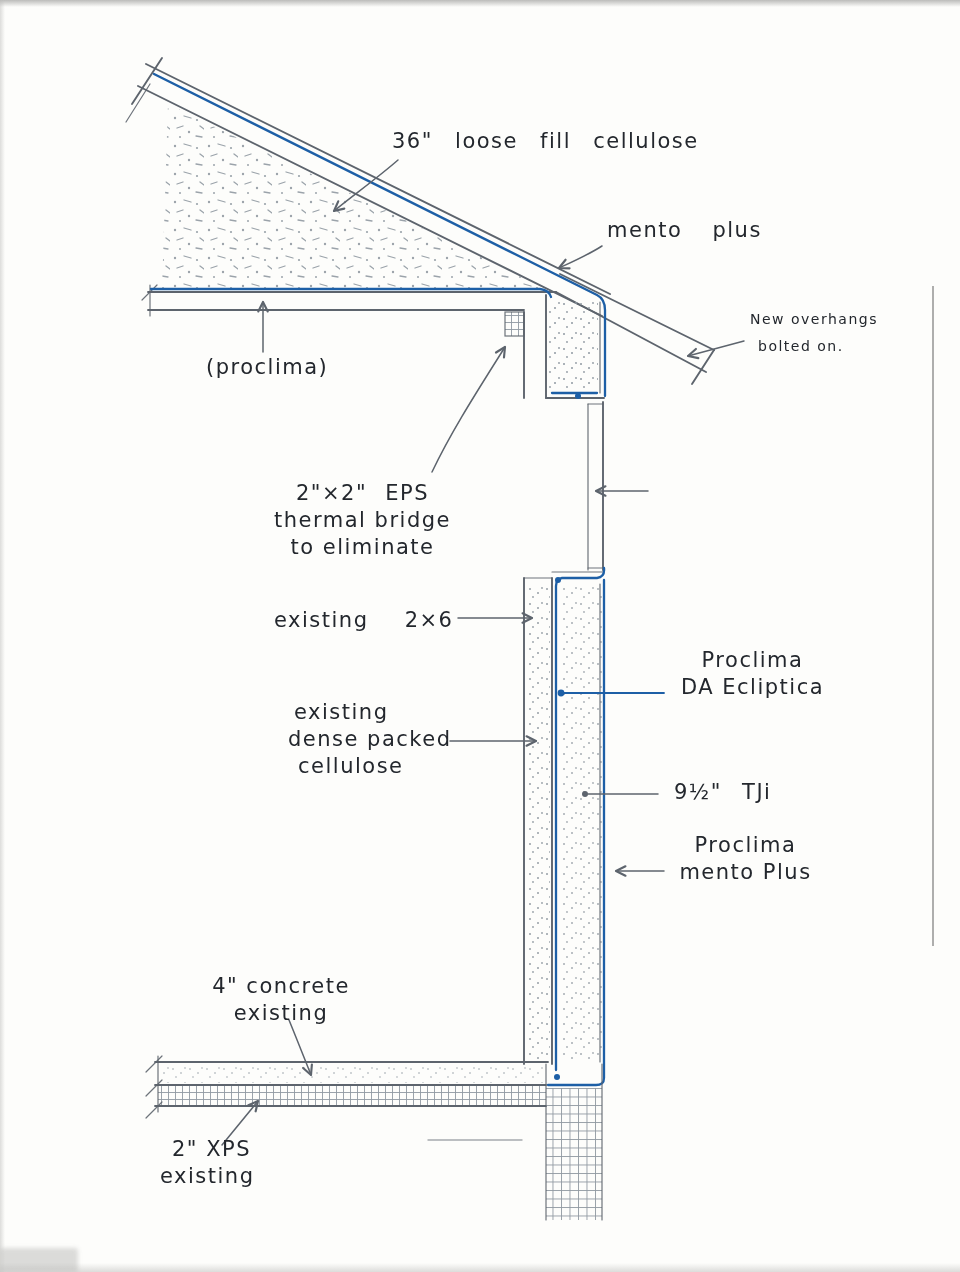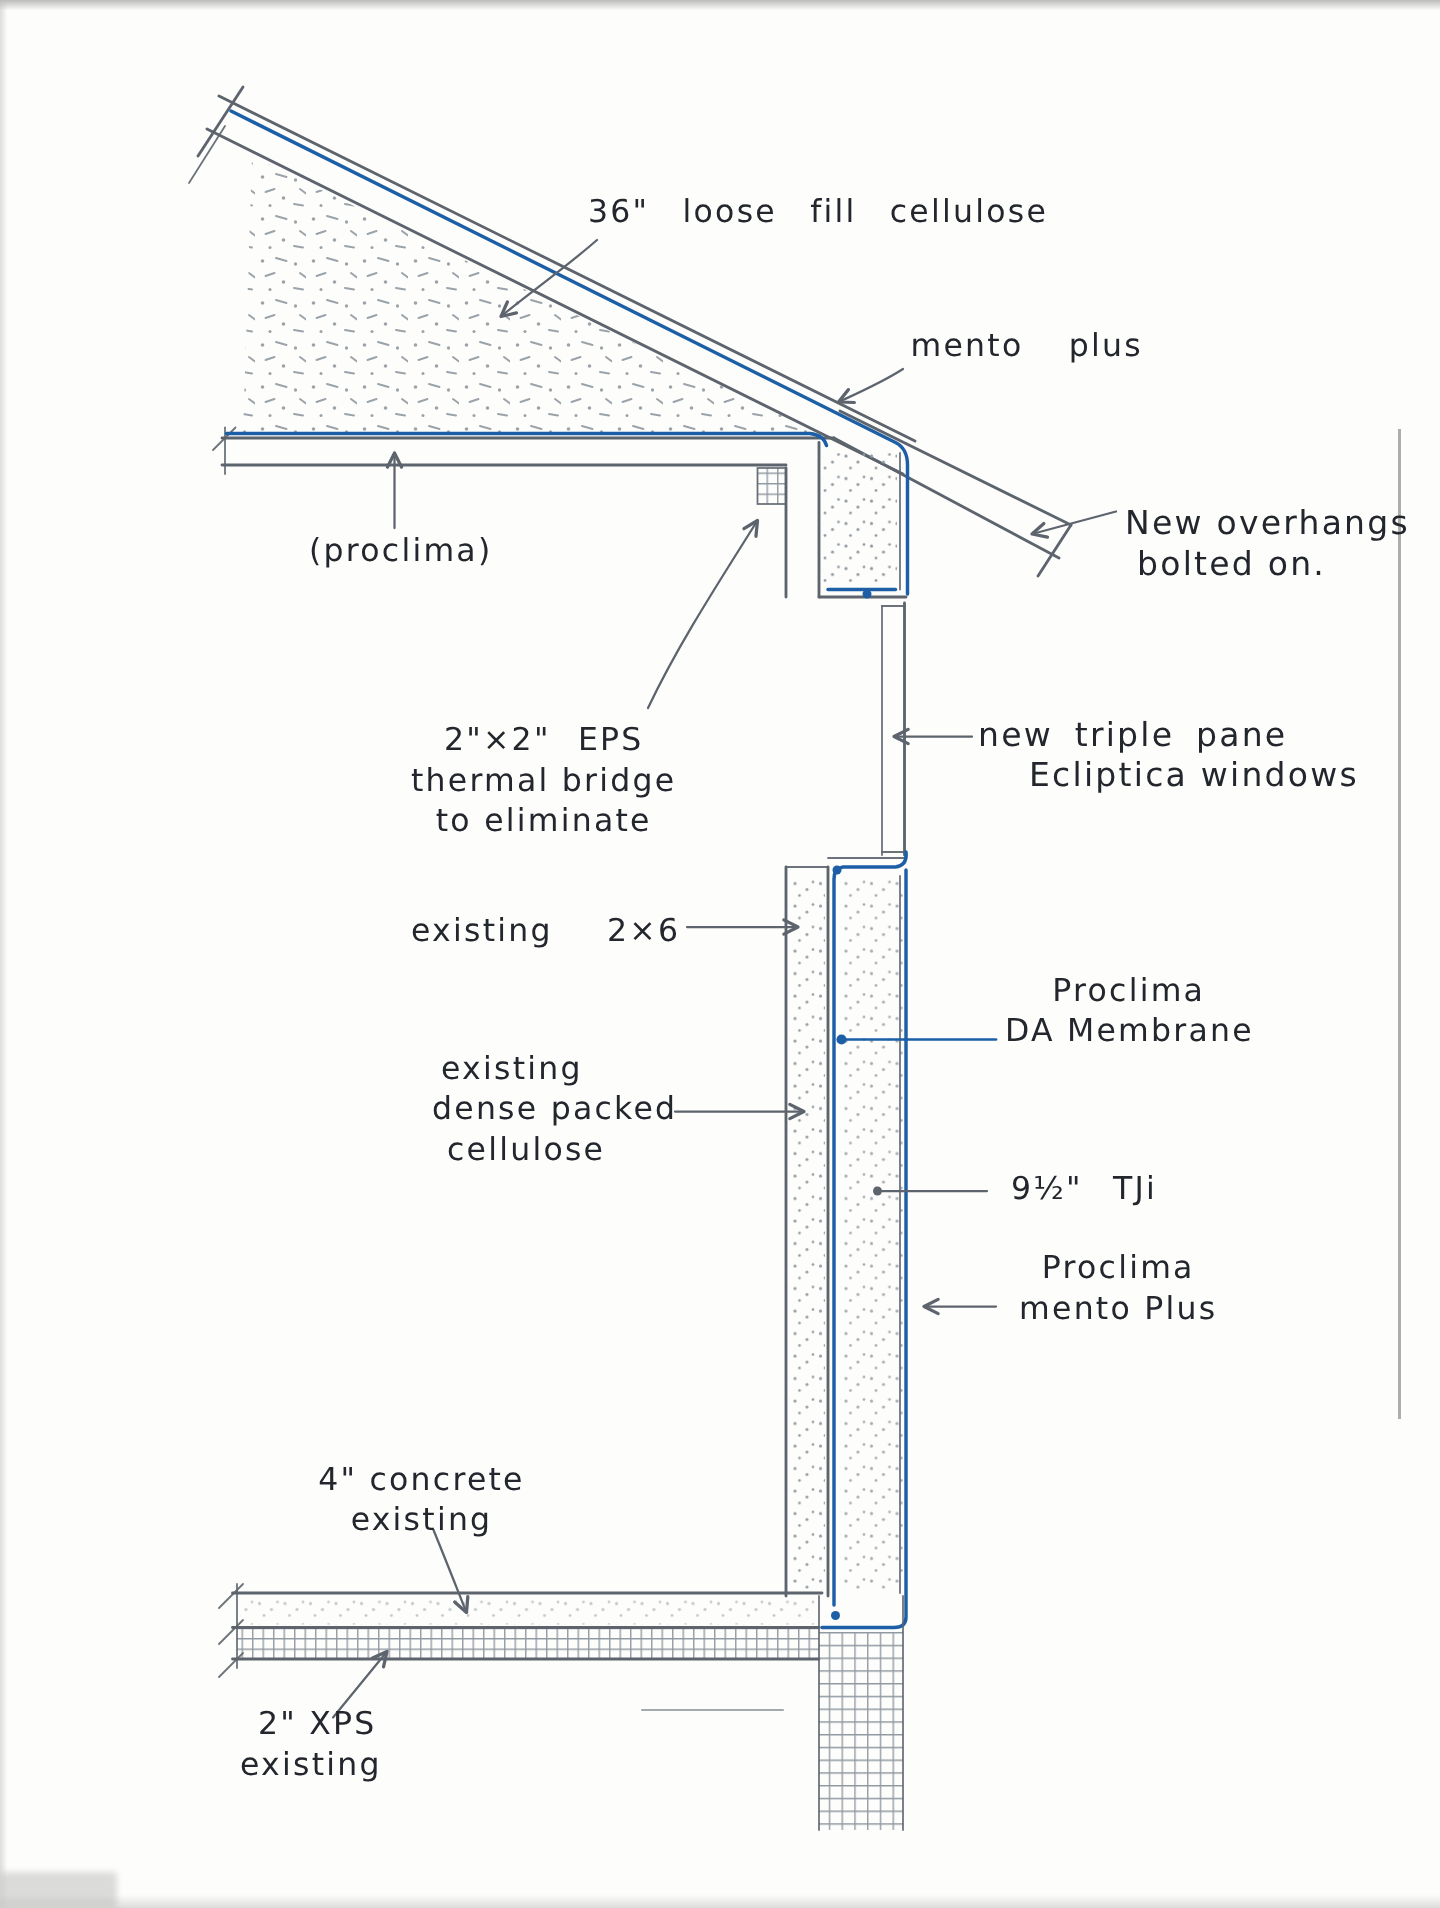--- a/index.html
+++ b/index.html
@@ -198,45 +198,41 @@
     <circle cx="585" cy="794" r="3" class="dot-gray"></circle>
     <path class="leader" marker-end="url(#arrow)" d="M664 871 L616 871"></path>
     <path class="leader" marker-end="url(#arrow)" d="M289 1020 C298 1042 305 1060 311 1075"></path>
     <path class="leader" marker-end="url(#arrow)" d="M222 1145 L258 1101"></path>
   </svg>
 
   <div class="label" style="left:392px;top:128px;word-spacing:14px;">36" loose fill cellulose</div>
 
   <div class="label" style="left:607px;top:217px;word-spacing:22px;">mento plus</div>
 
-  <div class="label" style="left:750px;top:306px;font-size:22px;margin-top:30px;">
+  <div class="label" style="left:750px;top:306px;font-size:14px;">
     <div>New overhangs</div>
     <div style="margin-left:8px;">bolted on.</div>
   </div>
 
   <div class="label" style="left:176px;top:354px;">
     <div style="margin-left:30px;text-align:center;">(proclima)</div>
   </div>
 
   <div class="label" style="left:255px;top:480px;width:215px;text-align:center;">
     <div style="word-spacing:10px;">2"×2" EPS</div>
     <div>thermal bridge</div>
     <div>to eliminate</div>
   </div>
 
-  <div class="label" style="left:652px;top:477px;font-size:22px;">
-    <div style="word-spacing:6px;">new triple pane</div>
-    <div style="margin-left:34px;">Ecliptica windows</div>
-  </div>
 
   <div class="label" style="left:274px;top:607px;word-spacing:28px;">existing 2×6</div>
 
   <div class="label" style="left:670px;top:647px;width:165px;text-align:center;">
     <div>Proclima</div>
-    <div>DA Membrane</div>
+    <div>DA Ecliptica</div>
   </div>
 
   <div class="label" style="left:288px;top:699px;">
     <div style="margin-left:6px;">existing</div>
     <div>dense packed</div>
     <div style="margin-left:10px;">cellulose</div>
   </div>
 
   <div class="label" style="left:674px;top:779px;word-spacing:12px;">9½" TJi</div>
 

